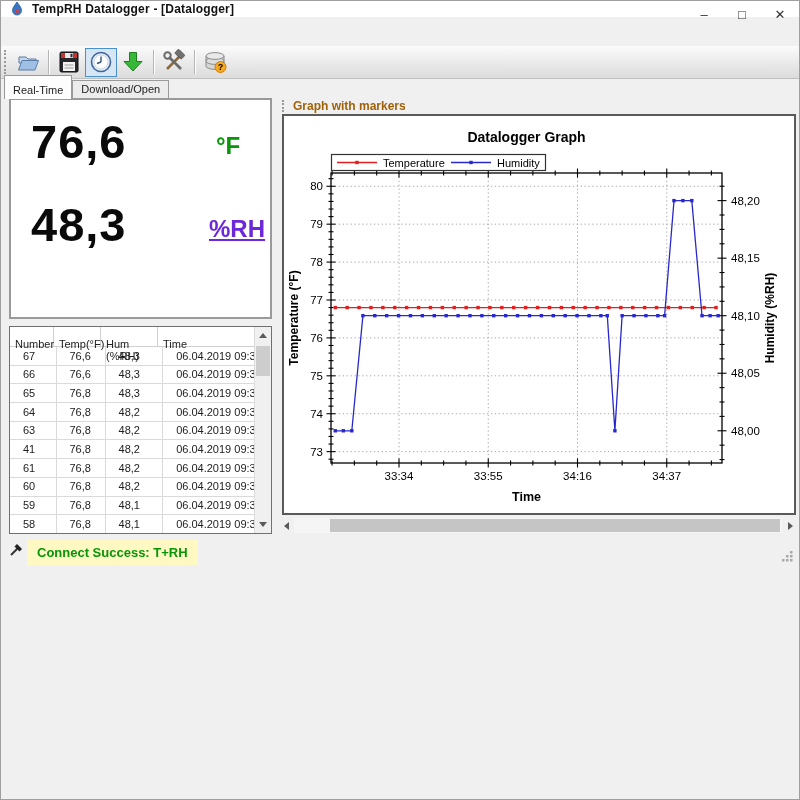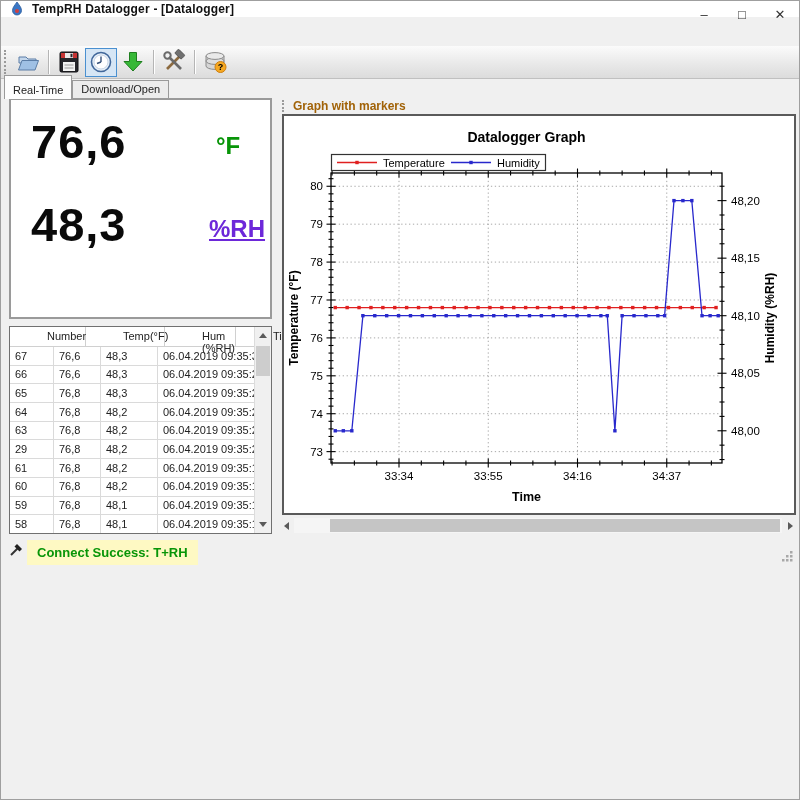--- a/index.html
+++ b/index.html
@@ -29,23 +29,23 @@
   .tabrow { position:absolute; left:3px; top:79px; height:18px; display:flex; align-items:flex-end; }
   .tab { font-size:11px; color:#222; padding:2px 8px 3px; border:1px solid #9a9a9a; border-bottom:none; background:#ececec; }
   .tab.active { background:#fdfdfd; position:relative; top:1px; padding-top:8px; z-index:2; }
   
   .readout { position:absolute; left:8px; top:97px; width:263px; height:221px; background:#ffffff; border:2px solid #9a9a9a; }
   .ro-val { position:absolute; left:20px; font-size:47px; font-weight:bold; color:#0a0a0a; letter-spacing:1px; }
   .ro-unit { position:absolute; font-size:24px; font-weight:bold; }
   
   .dtable { position:absolute; left:8px; top:325px; width:263px; height:208px; background:#fff; border:1px solid #707070; }
   .thead { display:flex; height:20px; border-bottom:1px solid #d0d0d0; }
-  .thead .cell { font-size:11px; color:#222; padding:3px 0 0 5px;margin-left:32px; }
+  .thead .cell { font-size:11px; color:#222; padding:11px 0 0 5px; }
   .trow { display:flex; height:18.7px; border-bottom:1px solid #dadada; }
-  .trow .cell { font-size:11px; color:#222; padding:2.5px 0 0 5px; border-right:1px solid #dadada; overflow:hidden; white-space:nowrap; }
+  .trow .cell { font-size:11px; color:#222; padding:2.5px 0 0 5px; border-right:1px solid #dadada; overflow:hidden; white-space:nowrap;margin-left:8px; }
   .thead .cell { border-right:1px solid #d0d0d0; }
   .c0{width:44px;} .c1{width:47px;} .c2{width:57px;} .c3{width:96px; border-right:none !important;}
   
   .vscroll { position:absolute; right:0; top:0; width:17px; height:100%; background:#f0f0f0; border-left:1px solid #dcdcdc; }
   .sb-btn { position:absolute; left:0; width:16px; height:17px; background:#f0f0f0; display:flex; align-items:center; justify-content:center; }
   .tri-up { width:0;height:0;border-left:4px solid transparent;border-right:4px solid transparent;border-bottom:5px solid #5a5a5a; }
   .tri-down { width:0;height:0;border-left:4px solid transparent;border-right:4px solid transparent;border-top:5px solid #5a5a5a; }
   .tri-left { width:0;height:0;border-top:4px solid transparent;border-bottom:4px solid transparent;border-right:5px solid #5a5a5a; }
   .tri-right { width:0;height:0;border-top:4px solid transparent;border-bottom:4px solid transparent;border-left:5px solid #5a5a5a; }
   .vthumb { position:absolute; left:1px; top:19px; width:14px; height:30px; background:#cdcdcd; }
@@ -189,21 +189,21 @@
           <div class="cell c2">48,2</div>
           <div class="cell c3">06.04.2019 09:35:25</div>
         </div>
         <div class="trow">
           <div class="cell c0">63</div>
           <div class="cell c1">76,8</div>
           <div class="cell c2">48,2</div>
           <div class="cell c3">06.04.2019 09:35:23</div>
         </div>
         <div class="trow">
-          <div class="cell c0">29</div>
+          <div class="cell c0">41</div>
           <div class="cell c1">76,8</div>
           <div class="cell c2">48,2</div>
           <div class="cell c3">06.04.2019 09:35:21</div>
         </div>
         <div class="trow">
           <div class="cell c0">61</div>
           <div class="cell c1">76,8</div>
           <div class="cell c2">48,2</div>
           <div class="cell c3">06.04.2019 09:35:18</div>
         </div>

